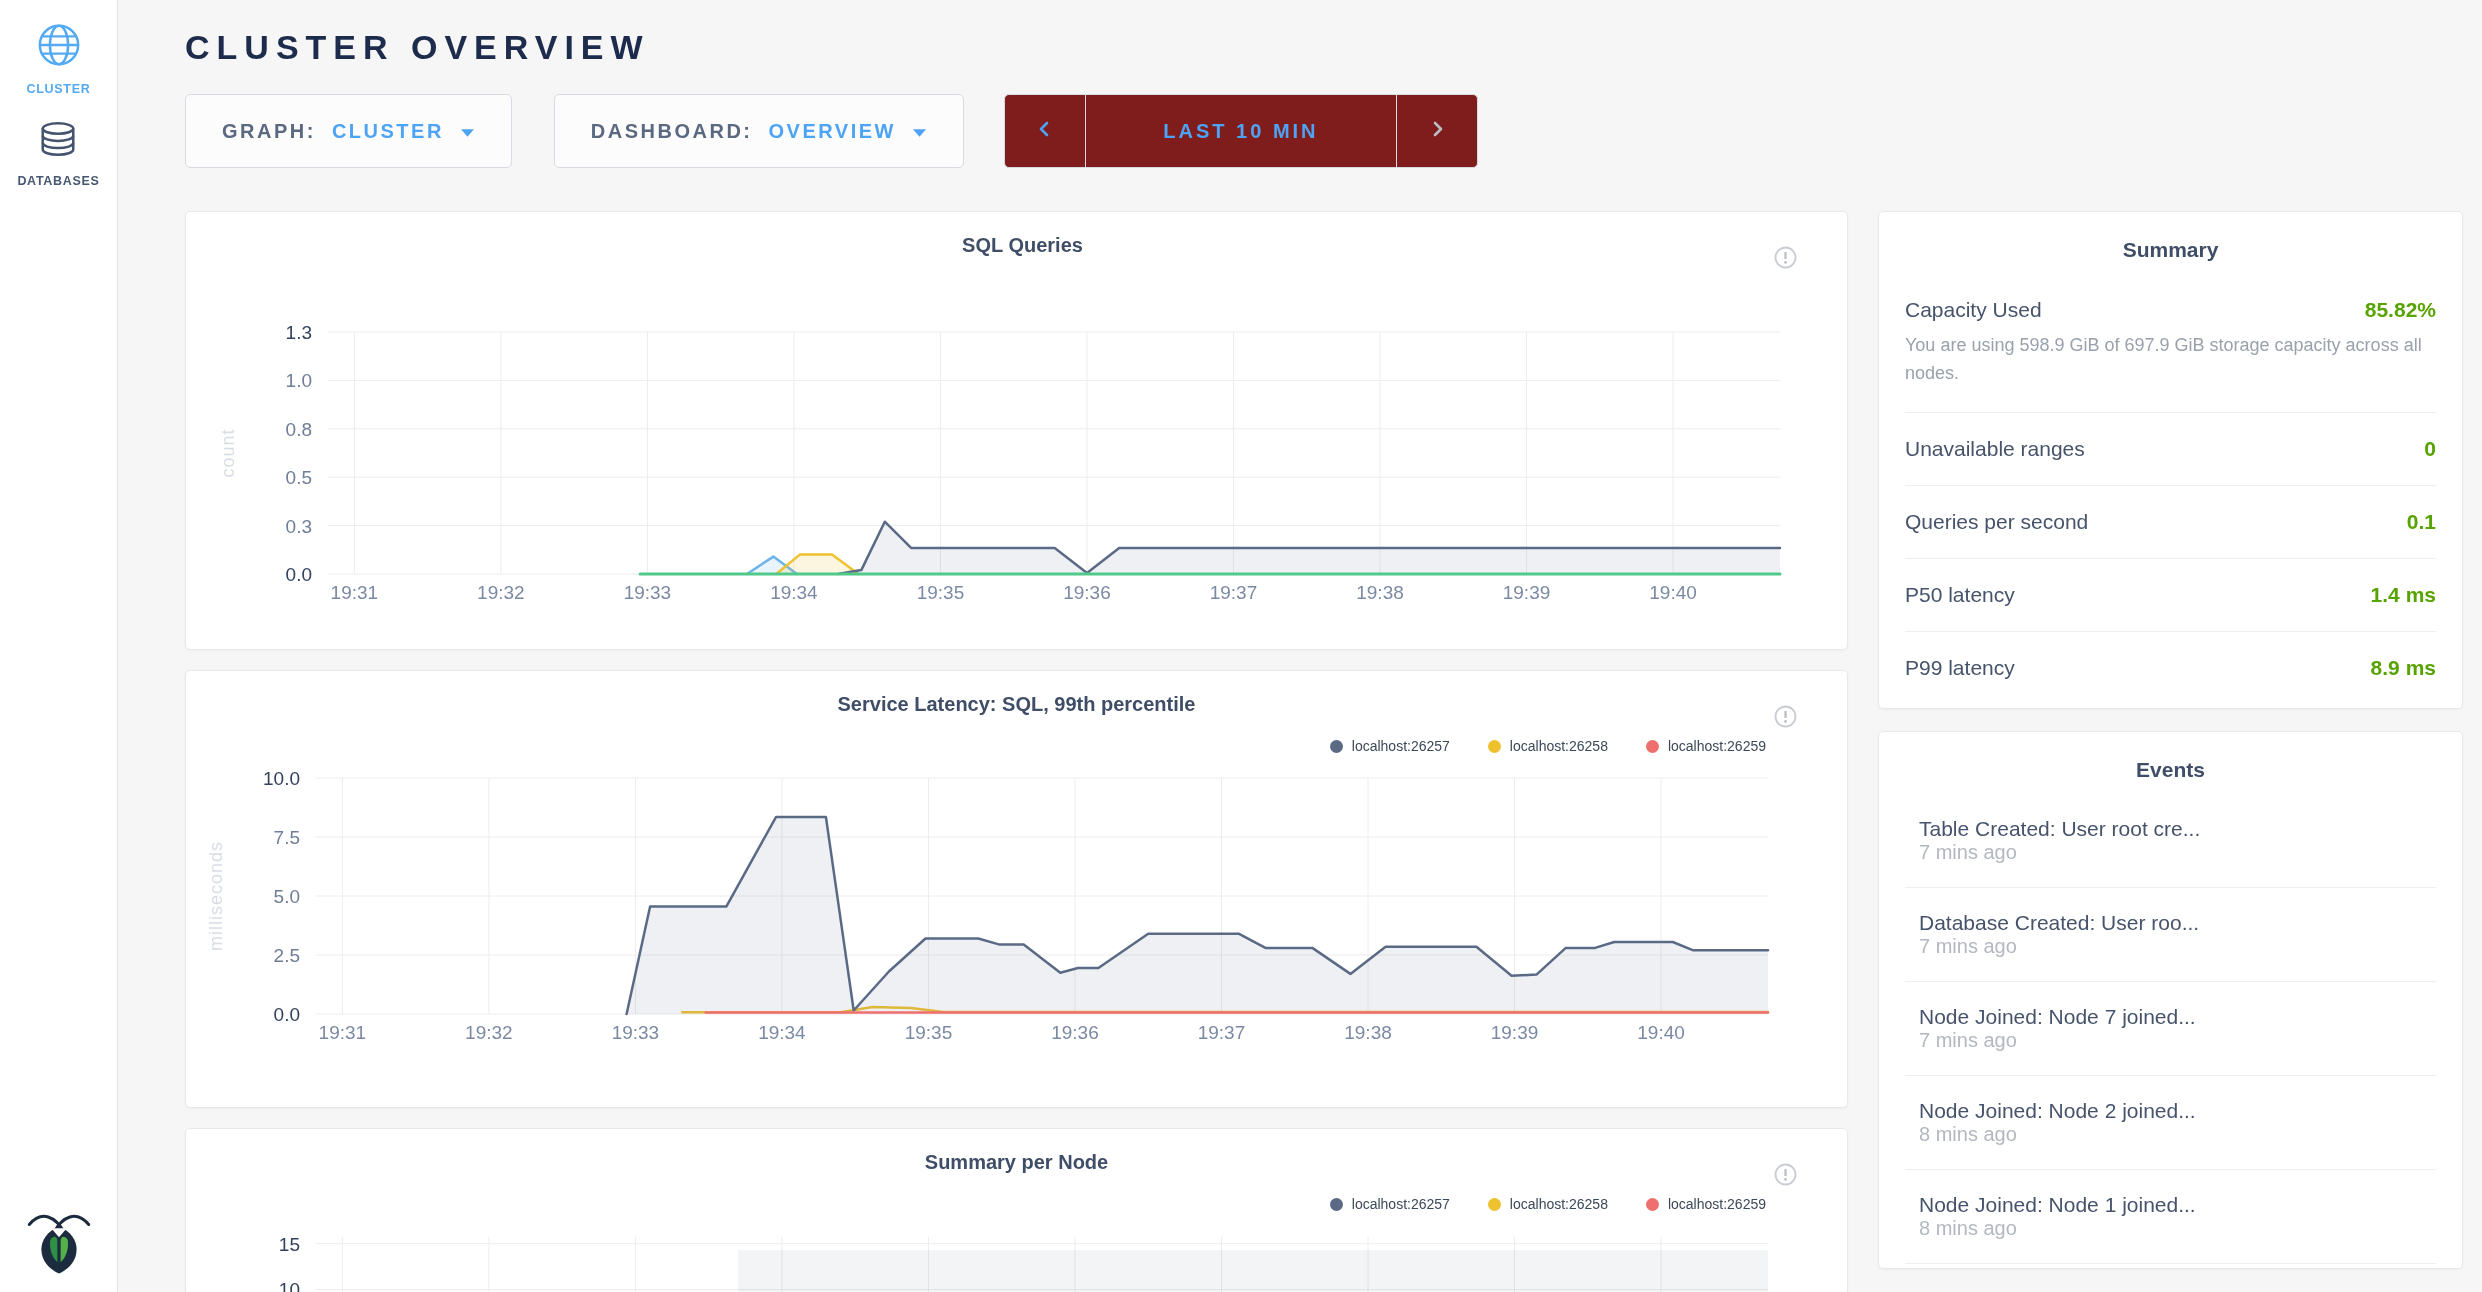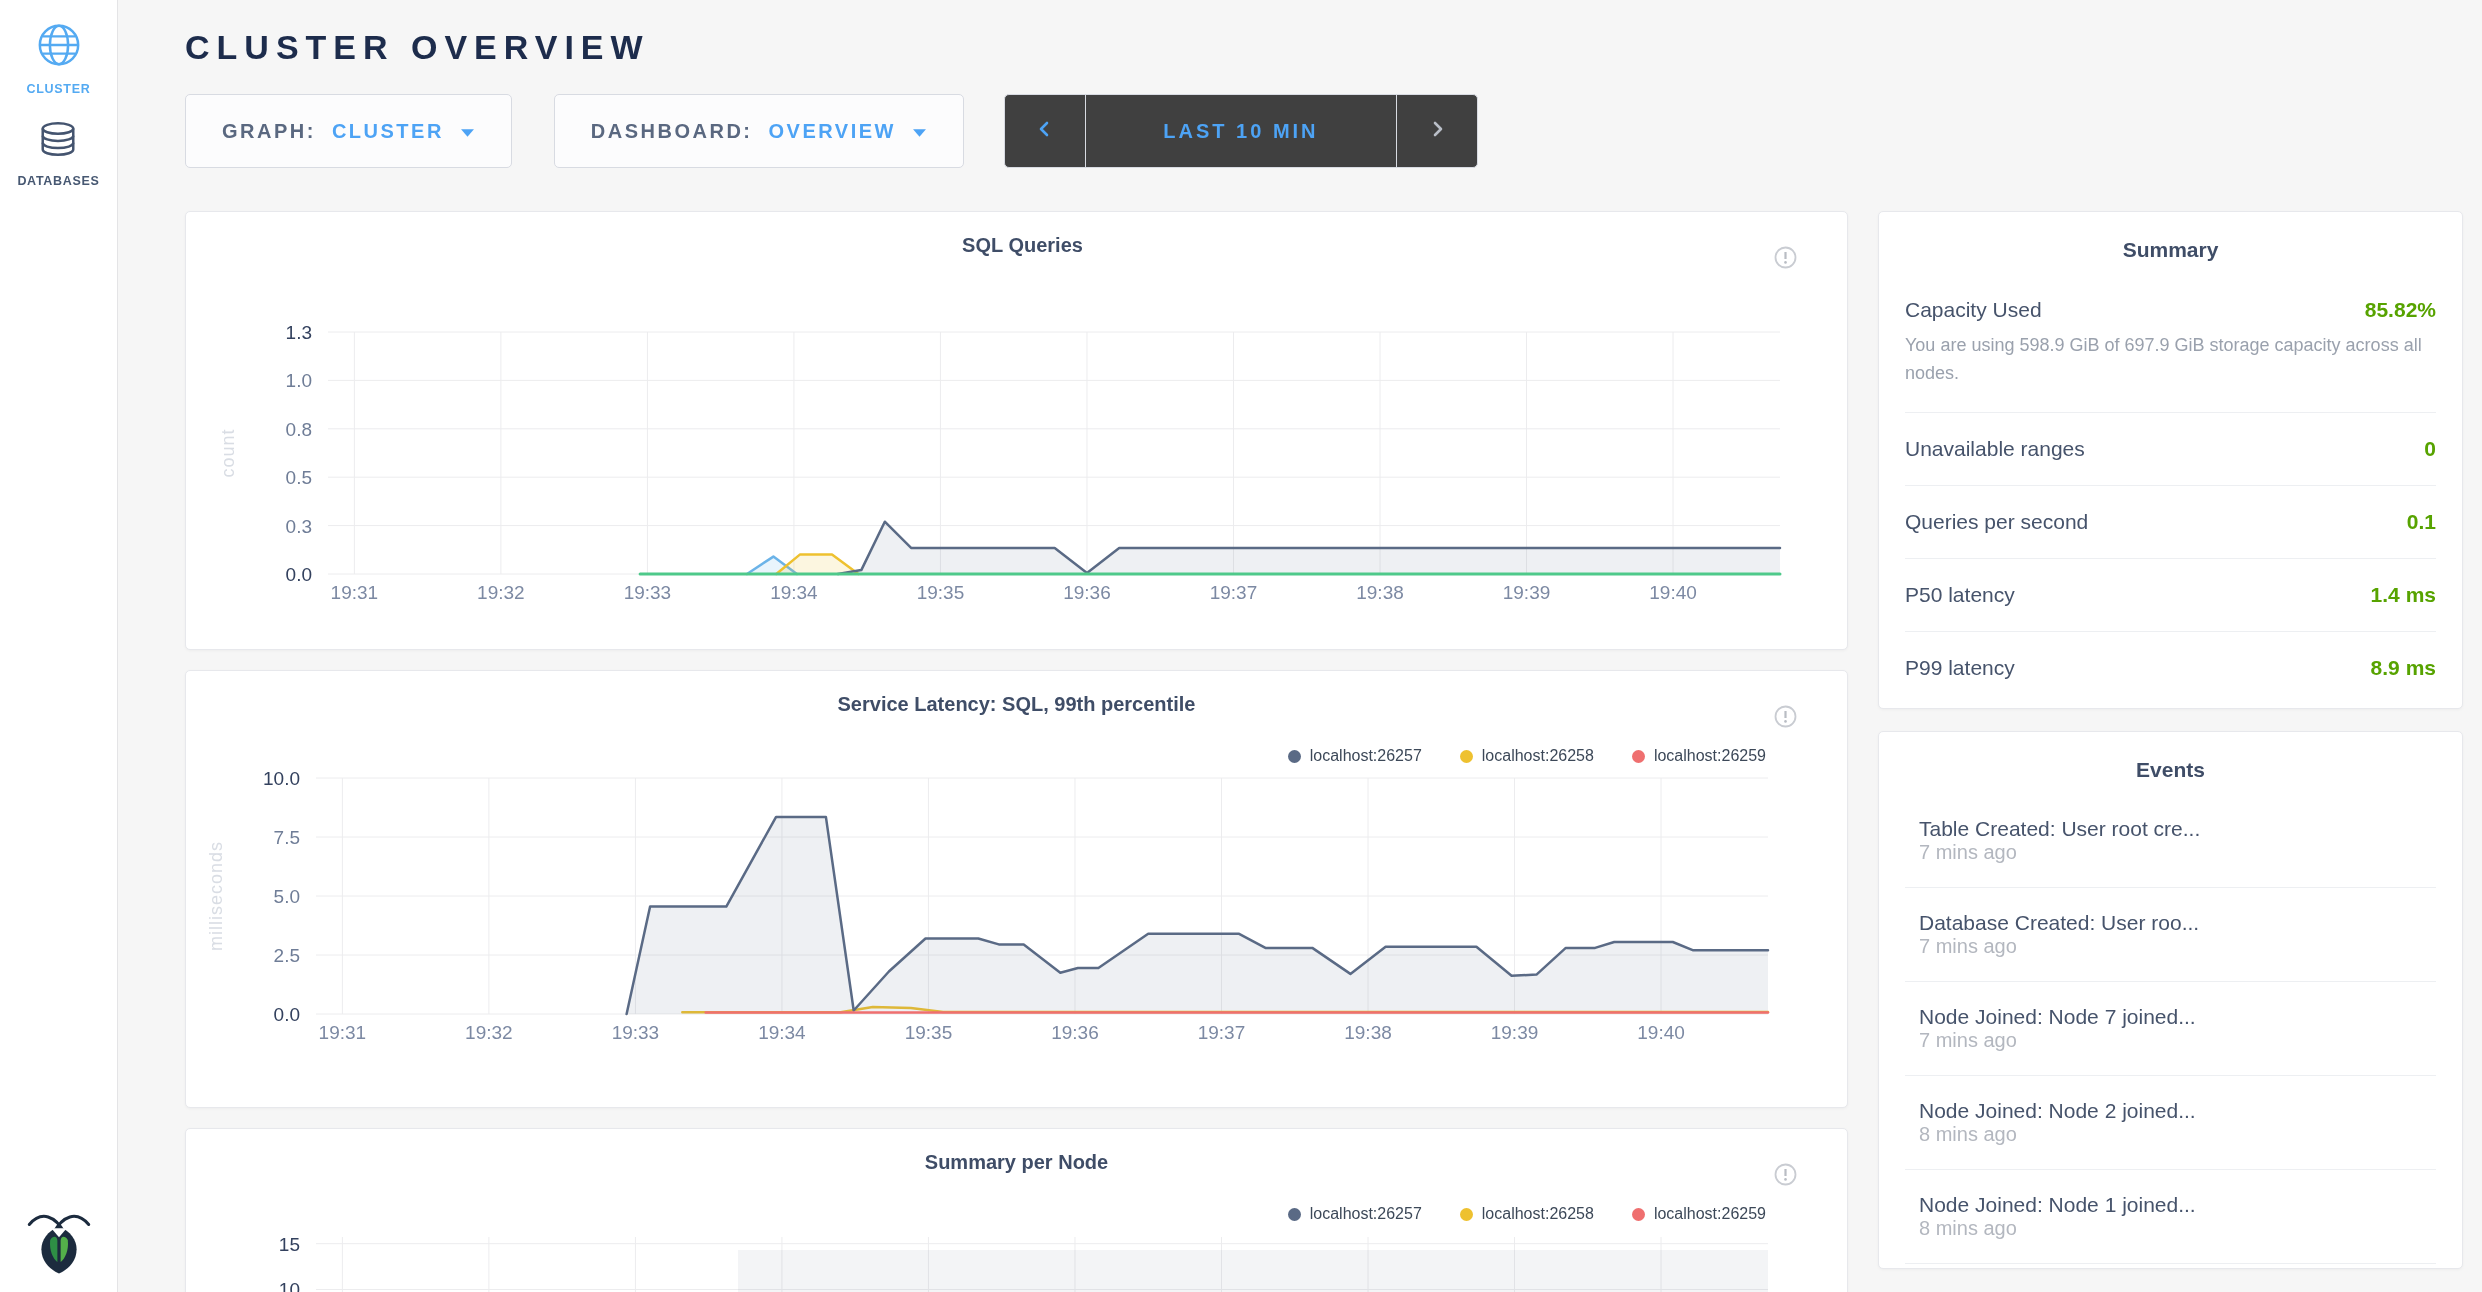--- a/index.html
+++ b/index.html
@@ -21,37 +21,37 @@
   .page-title { margin-top:28px; font-size:34px; font-weight:700; letter-spacing:7px; color:#1d2c4c; }
 
   .controls { display:flex; margin-top:27px; align-items:center; }
   .ctl-btn { height:74px; background:#fcfcfd; border:1px solid #d8dbe2; border-radius:5px;
              display:flex; align-items:center; padding:16px 36px; gap:16px; cursor:pointer;
              font-size:20px; font-weight:700; letter-spacing:2.5px; }
   .ctl-label { color:#5a6880; }
   .ctl-value { color:#4da3f5; }
   .dd-graph { margin-right:42px; }
   .dd-dashboard { margin-right:40px; }
-  .time-group { height:74px; display:flex; background:#404040; border:1px solid #d8dbe2; border-radius:5px; overflow:hidden; }
+  .time-group { height:74px; display:flex; background:#7f1d1d; border:1px solid #d8dbe2; border-radius:5px; overflow:hidden; }
   .tg-btn { width:80px; display:flex; align-items:center; justify-content:center; cursor:pointer; }
   .tg-label { width:312px; display:flex; align-items:center; justify-content:center;
               border-left:1px solid #d8dbe2; border-right:1px solid #d8dbe2; cursor:pointer;
               color:#4da3f5; font-size:20px; font-weight:700; letter-spacing:3px; }
 
   .main-grid { display:flex; gap:30px; margin-top:43px; }
   .col-left { width:1663px; flex:none; }
   .col-right { width:585px; flex:none; }
 
   
   .card { background:#fff; border:1px solid #e7e8ec; border-radius:5px;
           box-shadow:0 1px 3px rgba(0,0,0,.04); position:relative; }
   .chart-card { margin-bottom:20px; }
   .chart-head { padding-top:22px; height:56px; text-align:center; font-size:20px; font-weight:700; color:#3f4d67; }
-  .chart-legend { height:38px; display:flex; justify-content:flex-end; align-items:flex-end;
-                  gap:38px; padding-right:81px; font-size:16px; color:#3c4858; }
+  .chart-legend { height:38px; display:flex; justify-content:flex-end; align-items:center;
+                  gap:38px; padding-right:81px; font-size:14px; color:#3c4858; }
   .lg-item { display:flex; align-items:center; gap:9px; cursor:pointer; }
   .lg-dot { width:13px; height:13px; border-radius:50%; display:inline-block; }
   svg.plot { display:block; }
   .pad-b-21 { padding-bottom:21px;padding-left:12px; }
   .pad-b-42 { padding-bottom:42px; }
   .info-icon { position:absolute; top:34px; right:50px; cursor:pointer; }
 
   .ytick { font-size:19px; fill:#6f7d97; font-family:"Liberation Sans",sans-serif; }
   .ytick.dark { fill:#33415e; }
   .xtick { font-size:19px; fill:#7c89a3; font-family:"Liberation Sans",sans-serif; }

